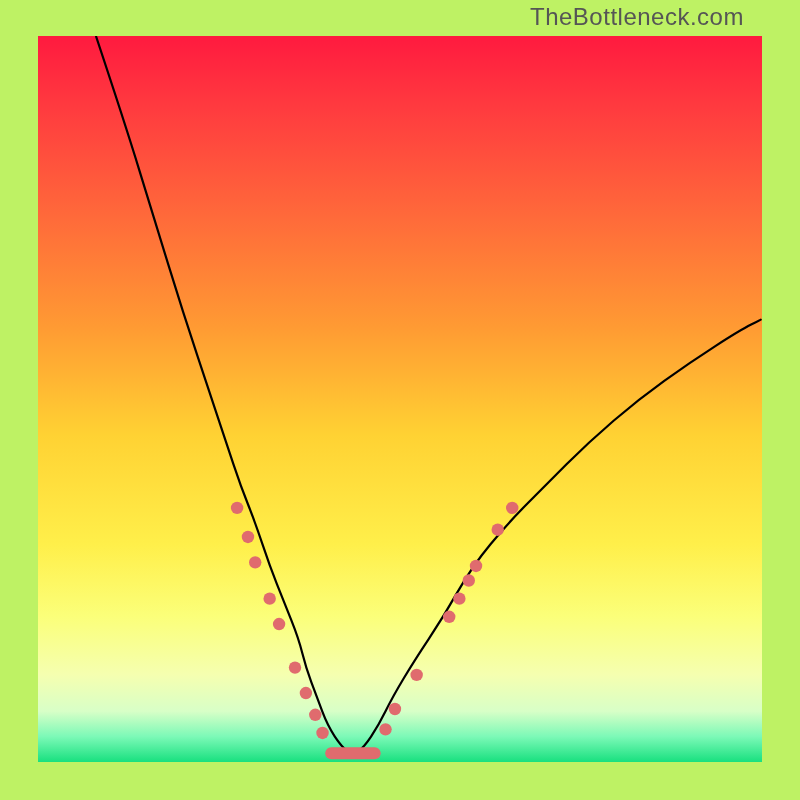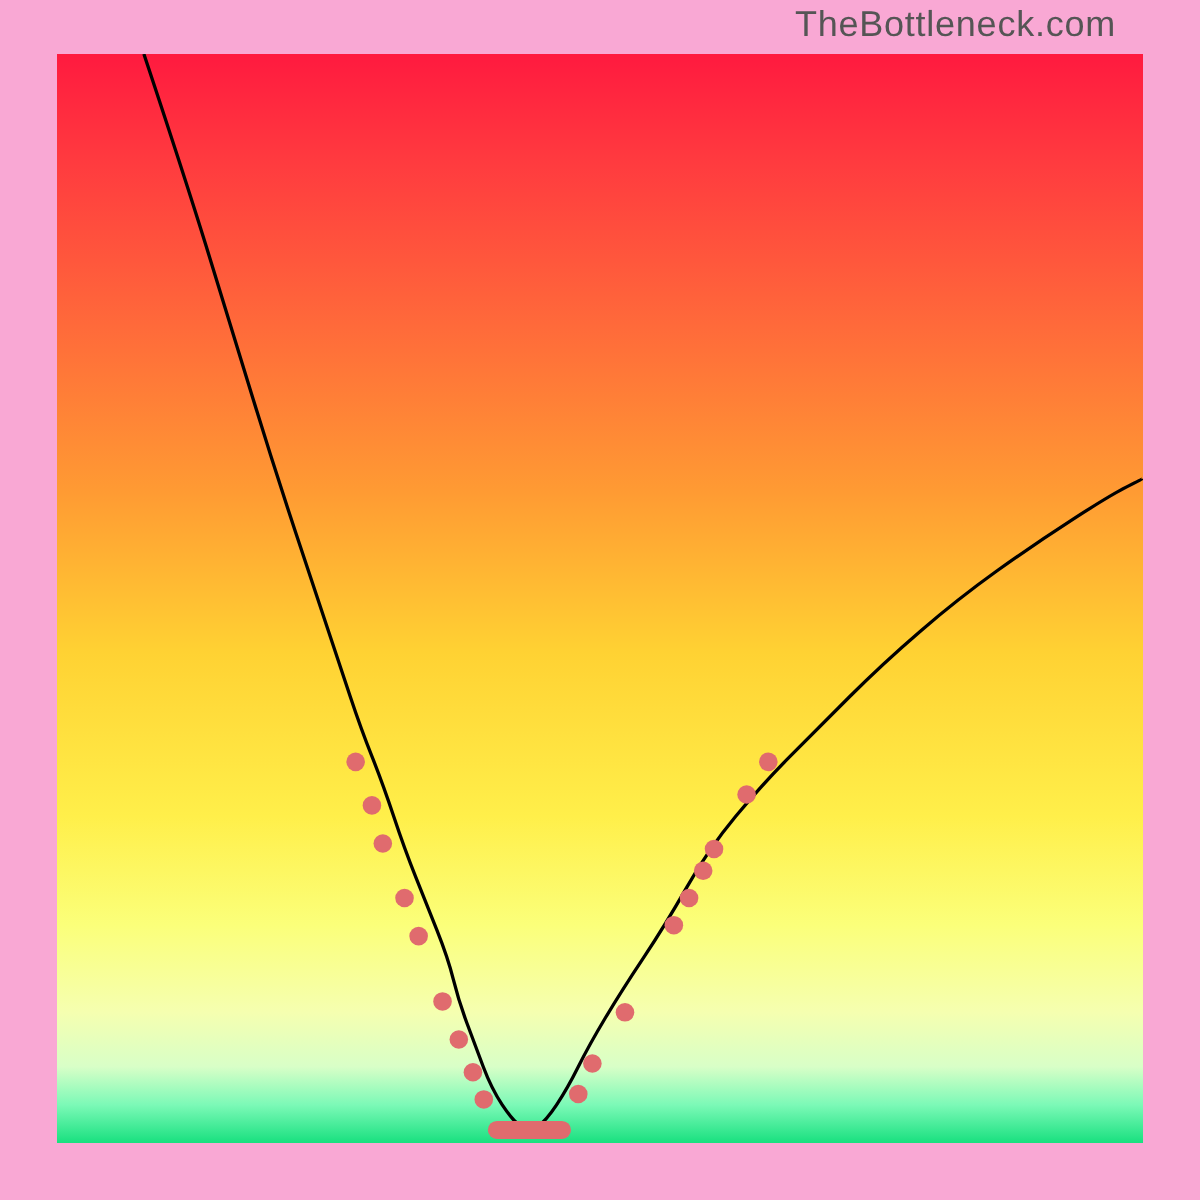--- a/index.html
+++ b/index.html
@@ -8,21 +8,21 @@
     width: 800px;
     height: 800px;
     overflow: hidden;
     background: #000;
     font-family: Arial, Helvetica, sans-serif;
   }
   #stage {
     position: relative;
     width: 800px;
     height: 800px;
-    background: #f9a8d4;
+    background: #bef264;
   }
   #plot-box {
     position: absolute;
     background: #000; 
   }
   #watermark {
     position: absolute;
     color: #555;
     font-size: 24px;
     font-weight: 400;

